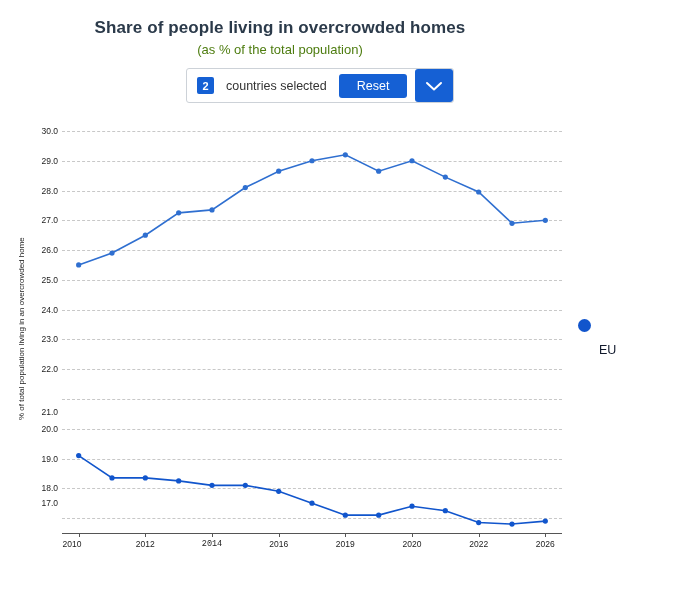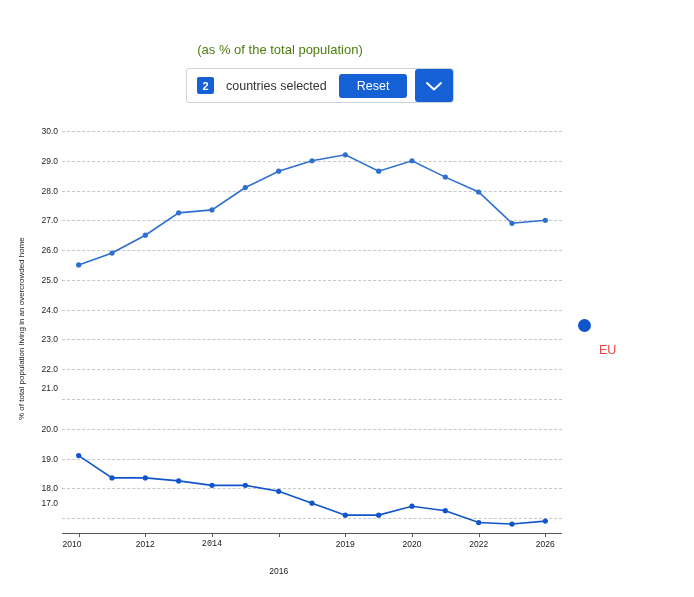--- a/index.html
+++ b/index.html
@@ -180,29 +180,30 @@
   }
   .legend-dot {
     width: 13px;
     height: 13px;
     border-radius: 50%;
     margin-right: 8px;
     flex: none;
   }
   .legend-text {
     font-size: 12.5px;
-    color: #ef4444;
+    color: #0f172a;
     margin-top: 48px;
   }
 </style>
 </head>
 <body>
 
 <div id="root">
 
+  <div class="title">Share of people living in overcrowded homes</div>
   <div class="subtitle">(as % of the total population)</div>
 
   <div class="selector">
     <div class="count-badge">2</div>
     <div class="selector-label">countries selected</div>
     <button class="reset-button">Reset</button>
     <div class="dropdown-toggle">
       <svg width="18" height="12" viewBox="0 0 18 12" aria-hidden="true">
         <path d="M2 3 L9 9.5 L16 3" fill="none" stroke="#ffffff" stroke-width="2" stroke-linecap="round" stroke-linejoin="round"></path>
       </svg>
@@ -215,21 +216,21 @@
     <div id="grid-layer">
         <div class="gridline" style="top: 393.109px;"></div>
         <div class="axis-label-y" style="top: 378px;">17.0</div>
         <div class="gridline" style="top: 363.328px;"></div>
         <div class="axis-label-y" style="top: 363.328px;">18.0</div>
         <div class="gridline" style="top: 333.547px;"></div>
         <div class="axis-label-y" style="top: 333.547px;">19.0</div>
         <div class="gridline" style="top: 303.766px;"></div>
         <div class="axis-label-y" style="top: 303.766px;">20.0</div>
         <div class="gridline" style="top: 273.985px;"></div>
-        <div class="axis-label-y" style="top: 263px; text-align: right;">21.0</div>
+        <div class="axis-label-y" style="top: 287px; text-align: right;">21.0</div>
         <div class="gridline" style="top: 244.204px;"></div>
         <div class="axis-label-y" style="top: 244.204px;">22.0</div>
         <div class="gridline" style="top: 214.423px;"></div>
         <div class="axis-label-y" style="top: 214.423px;">23.0</div>
         <div class="gridline" style="top: 184.642px;"></div>
         <div class="axis-label-y" style="top: 184.642px;">24.0</div>
         <div class="gridline" style="top: 154.861px;"></div>
         <div class="axis-label-y" style="top: 154.861px;">25.0</div>
         <div class="gridline" style="top: 125.08px;"></div>
         <div class="axis-label-y" style="top: 125.08px;">26.0</div>
@@ -244,21 +245,21 @@
       </div>
     <div class="x-axis"></div>
     <div id="xticks-layer">
         <div class="tick" style="left: 16.6667px;"></div>
         <div class="x-tick-label" style="left: 10px;">2010</div>
         <div class="tick" style="left: 83.3333px;"></div>
         <div class="x-tick-label" style="left: 83.3333px;">2012</div>
         <div class="tick" style="left: 150px;"></div>
         <div class="x-tick-label" style="left: 150px; font-family: Liberation Mono, monospace;">2014</div>
         <div class="tick" style="left: 216.667px;"></div>
-        <div class="x-tick-label" style="left: 216.667px; margin-top: 27px;">2016</div>
+        <div class="x-tick-label" style="left: 216.667px;">2016</div>
         <div class="tick" style="left: 283.333px;"></div>
         <div class="x-tick-label" style="left: 283.333px;">2019</div>
         <div class="tick" style="left: 350px;"></div>
         <div class="x-tick-label" style="left: 350px;">2020</div>
         <div class="tick" style="left: 416.667px;"></div>
         <div class="x-tick-label" style="left: 416.667px;">2022</div>
         <div class="tick" style="left: 483.333px;"></div>
         <div class="x-tick-label" style="left: 483.333px;">2026</div>
       </div>
     <svg class="series-layer" id="series-layer">

